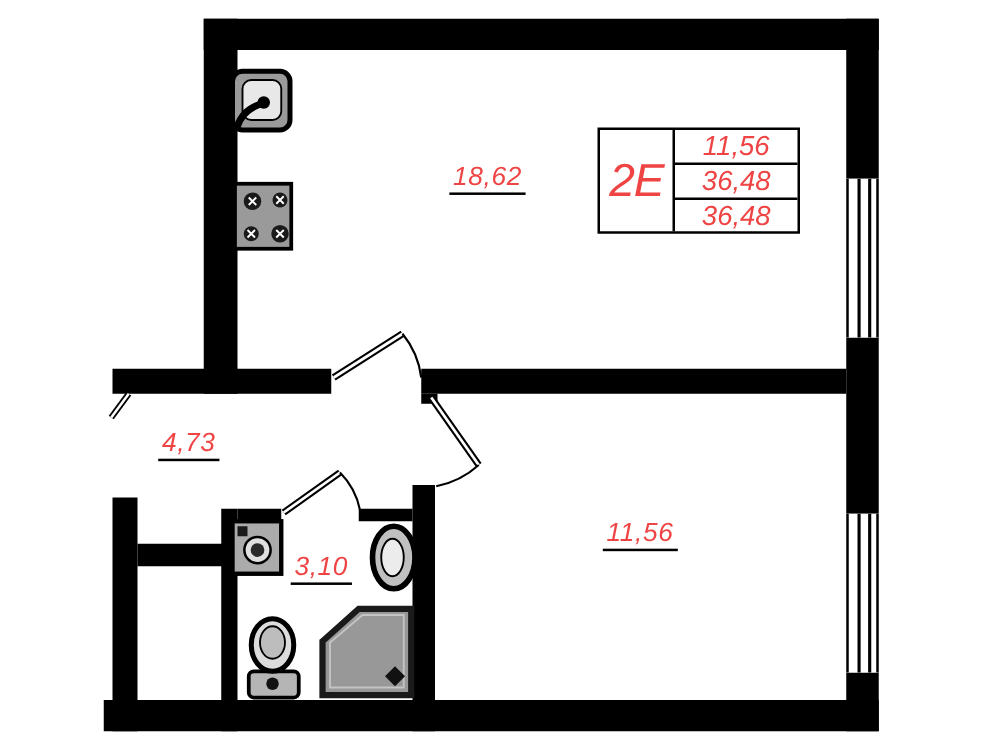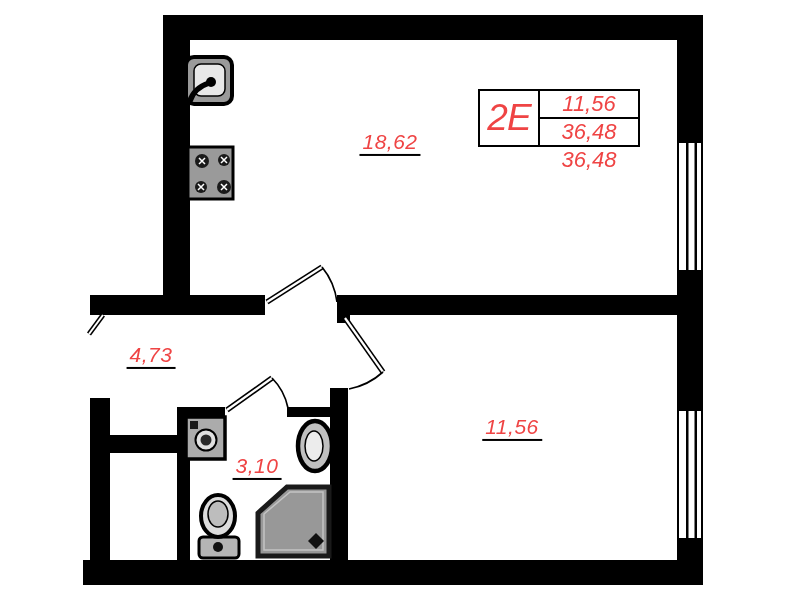--- a/index.html
+++ b/index.html
@@ -18,22 +18,22 @@
     transform:translate(-50%,-50%);
     font-size:21px;
     line-height:1.1;
     letter-spacing:0.5px;
     border-bottom:2px solid #000;
     padding:0 3px 1px 3px;
     white-space:nowrap;
   }
   .info-box{
     position:absolute;
-    left:478px;top:89px;
-    width:162px;height:58px;
+    left:478px;top:102px;
+    width:162px;height:85px;
     box-sizing:border-box;
     border:2px solid #000;
     background:#fff;
     display:flex;
   }
   .info-left{
     width:60px;
     box-sizing:border-box;
     border-right:2px solid #000;
     display:flex;align-items:center;justify-content:center;
@@ -155,21 +155,21 @@
       <polygon points="258,513 287,487 329,487 329,556 258,556" fill="#989898" stroke="#1a1a1a" stroke-width="5"></polygon>
       <polygon points="264,514 290,492 323,492 323,550 264,550" fill="none" stroke="#c4c4c4" stroke-width="1.5"></polygon>
       <path d="M316,533 L324,541 L316,549 L308,541 Z" fill="#111"></path>
     </g>
   </svg>
 
   <div class="room-label" style="left:390px;top:143px;">18,62</div>
 
   <div class="room-label" style="left:151px;top:356px;">4,73</div>
 
-  <div class="room-label" style="left:257px;top:455px;margin-top:12px;">3,10</div>
+  <div class="room-label" style="left:257px;top:455px;">3,10</div>
 
   <div class="room-label" style="left:512px;top:428px;">11,56</div>
 
   <div class="info-box">
     <div class="info-left">2E</div>
     <div class="info-rows">
       <div class="info-row">11,56</div>
       <div class="info-row">36,48</div>
       <div class="info-row">36,48</div>
     </div>

